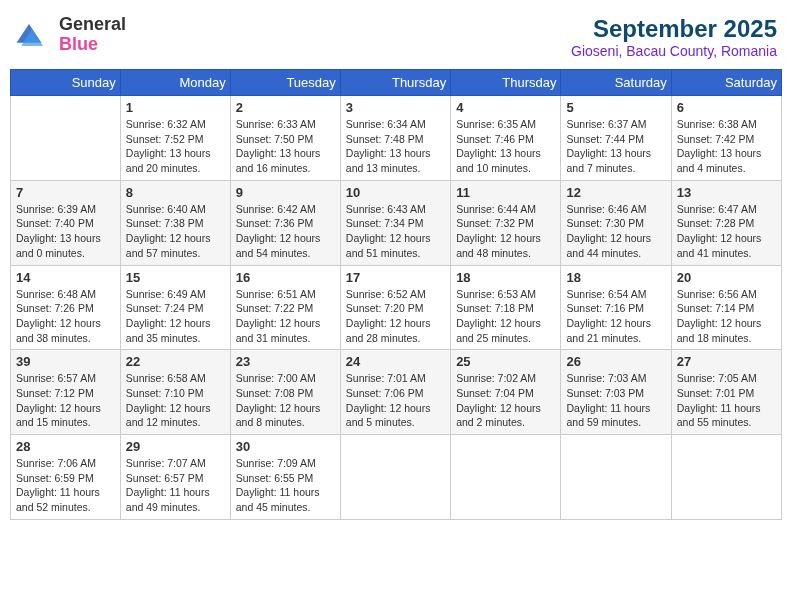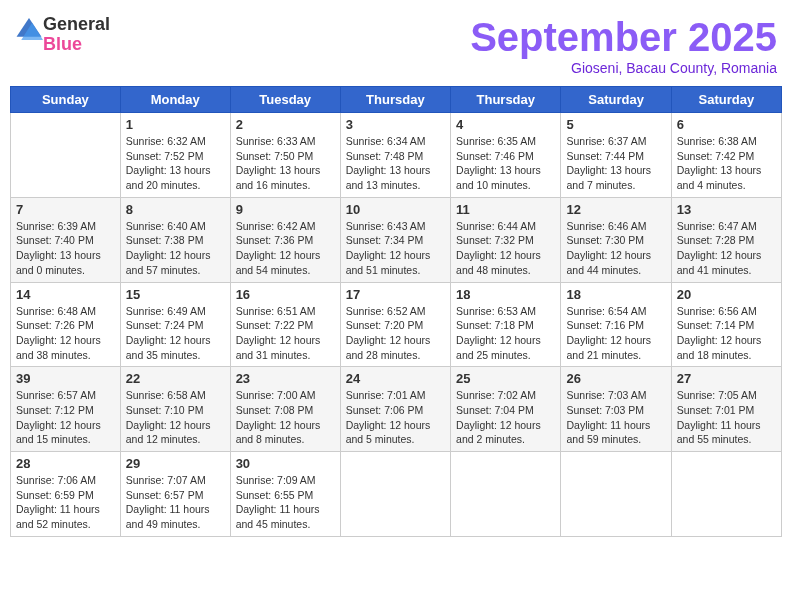--- a/index.html
+++ b/index.html
@@ -12,58 +12,58 @@
     }
     .header {
       display: flex;
       justify-content: space-between;
       align-items: flex-start;
       margin-bottom: 10px;
       padding: 5px 5px 0 5px;
     }
     .logo {
       display: flex;
-      align-items: flex-start;
-      gap: 0;
+      align-items: center;
+      gap: 16px;
     }
     .logo-text {
       font-size: 18px;
       font-weight: bold;
       line-height: 1.1;
     }
     .logo-general { color: #333; }
     .logo-blue { color: #ec4899; }
     .logo-icon {
       width: 28px;
       height: 28px;
     }
     .title-block {
       text-align: right;
     }
     .month-title {
-      font-size: 40px;
+      font-size: 24px;
       font-weight: bold;
-      color: #8b5cf6;
+      color: #0c4a6e;
     }
     .subtitle {
       font-size: 14px;
       color: #6d28d9;
     }
     .calendar {
       width: 100%;
       border-collapse: collapse;
       border: 1px solid #ccc;
     }
     .calendar th {
       background: #3366cc;
       color: #fff;
       font-size: 13px;
-      font-weight: bold;
+      font-weight: normal;
       padding: 5px 4px;
-      text-align: center;
+      text-align: right;
       border: 1px solid #2255bb;
     }
     .calendar td {
       vertical-align: top;
       border: 1px solid #ccc;
       padding: 4px 5px;
       font-size: 11px;
       color: #333;
       width: 113px;
       min-height: 80px;

